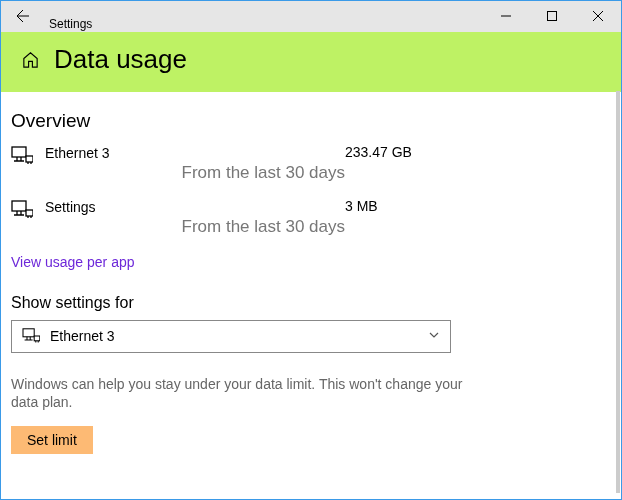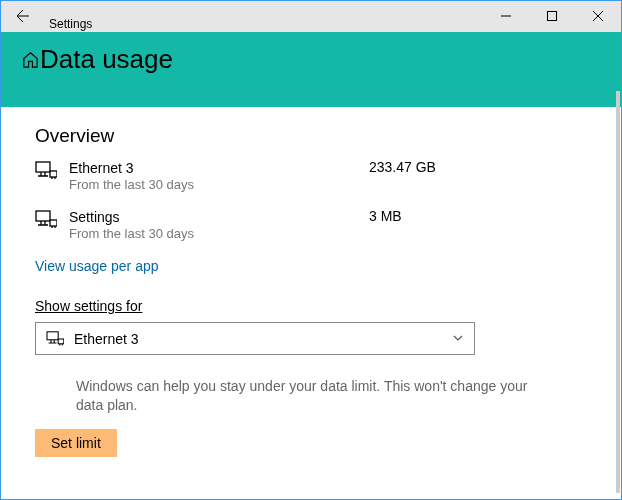--- a/index.html
+++ b/index.html
@@ -39,37 +39,37 @@
     .titlebar-spacer { flex: 1; }
     .win-btn {
       width: 46px;
       height: 100%;
       display: flex;
       align-items: center;
       justify-content: center;
       cursor: pointer;
     }
     .header {
-      background: #14b8a6;
-      padding: 12px 20px 32px 20px;
-      display: flex;
-      align-items: center;
-      gap: 0;
+      background: #bef264;
+      padding: 12px 20px 17px 20px;
+      display: flex;
+      align-items: center;
+      gap: 14px;
     }
     .home-icon {
       display: flex;
       align-items: center;
     }
     .page-title {
       font-size: 26px;
       font-weight: 400;
       color: #000;
     }
     .content {
-      padding: 18px 22px 0 34px;
+      padding: 18px 22px 0 10px;
       position: relative;
     }
     .section-h {
       font-size: 19px;
       font-weight: 400;
       color: #000;
       margin-bottom: 12px;
     }
     .overview-list {
       margin-bottom: 8px;
@@ -85,42 +85,42 @@
     }
     .conn-text {
       flex: 0 0 300px;
     }
     .conn-name {
       font-size: 14px;
       color: #000;
       line-height: 1.3;
     }
     .conn-sub {
-      font-size: 13px;
+      font-size: 17px;
       color: #777;
       line-height: 1.3;
+      text-align: right;
     }
     .conn-usage {
       font-size: 14px;
       color: #000;
       white-space: nowrap;
       text-align: center;
     }
     .link {
-      color: #0369a1;
+      color: #6d28d9;
       font-size: 14px;
       cursor: pointer;
       display: inline-block;
       margin-bottom: 24px;
     }
     .label {
-      font-size: 14px;
+      font-size: 16px;
       color: #000;
       margin-bottom: 8px;
-      text-decoration: underline;
     }
     .select-box {
       width: 440px;
       height: 33px;
       border: 1px solid #888;
       display: flex;
       align-items: center;
       padding: 0 10px;
       cursor: pointer;
       margin-bottom: 22px;
@@ -136,21 +136,20 @@
     }
     .select-chevron {
       color: #555;
     }
     .desc {
       font-size: 14px;
       color: #666;
       max-width: 460px;
       line-height: 1.35;
       margin-bottom: 14px;
-      margin-left: 41px;
     }
     .btn {
       background: #fdba74;
       border: none;
       padding: 6px 16px;
       font-size: 14px;
       cursor: pointer;
     }
     .scrollbar {
       position: absolute;

